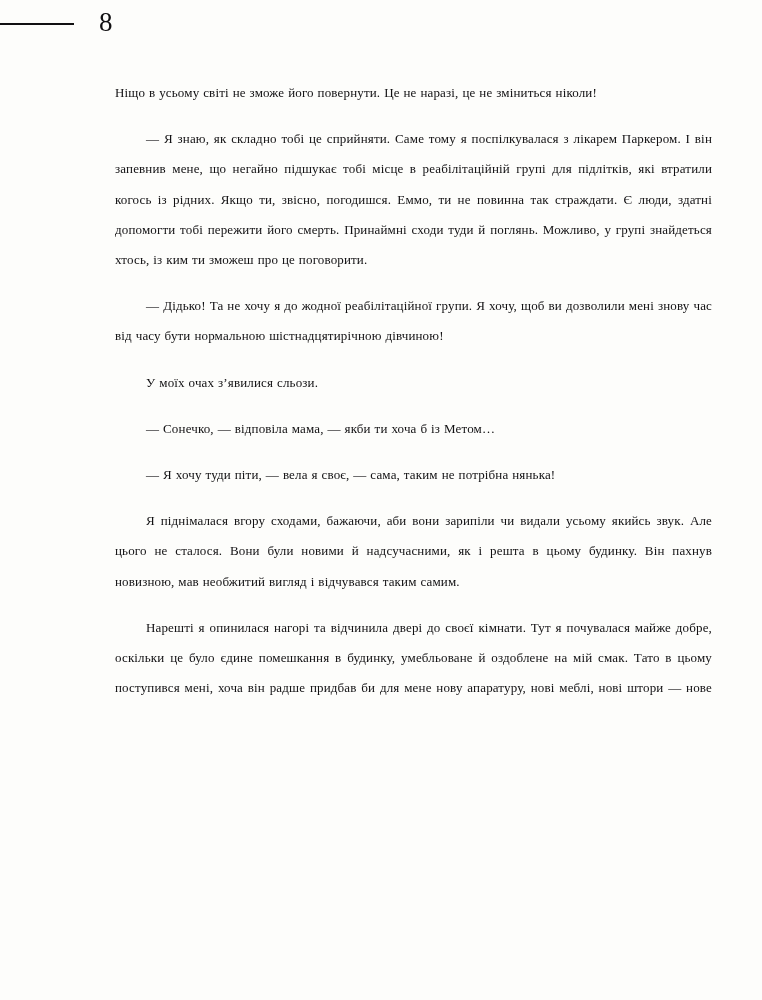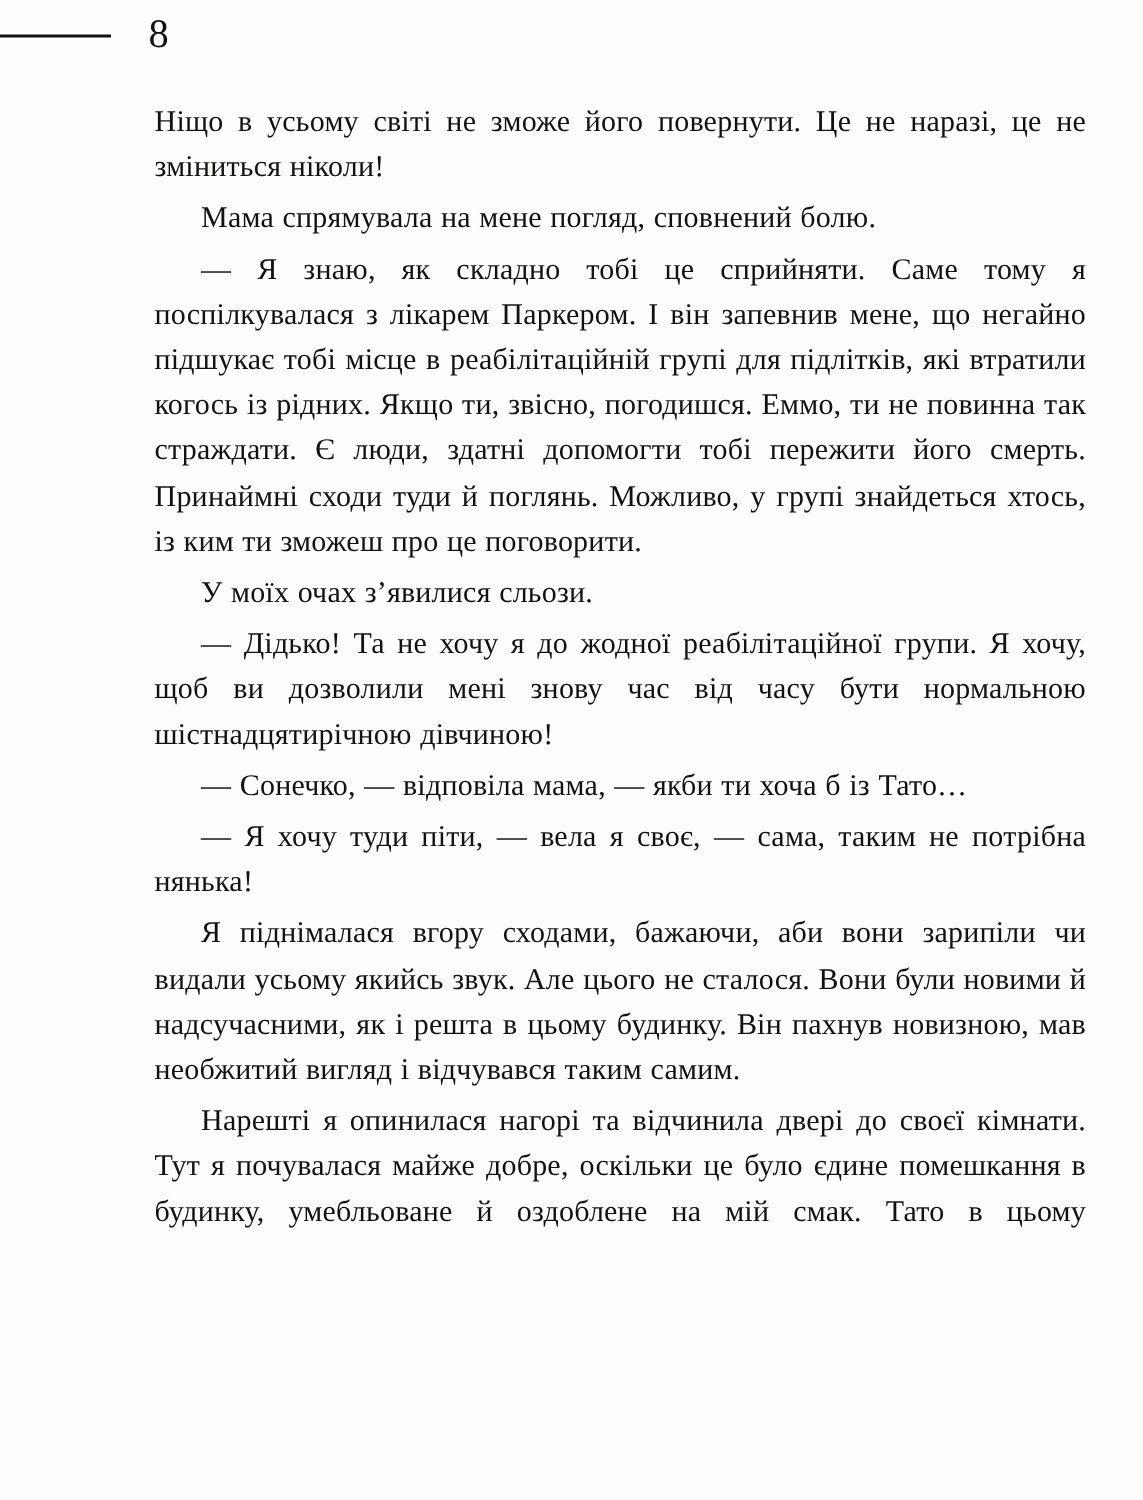--- a/index.html
+++ b/index.html
@@ -54,25 +54,25 @@
 
   
   .textblock {
     position: absolute;
     left: 99px;
     top: 62px;
     width: 629px;
   }
 
   p.para {
-    margin: 4px;
+    margin: 16px;
     text-indent: 31px;
     text-align: justify;
     text-justify: inter-word;
-    font-size: 20px;
+    font-size: 13px;
     line-height: 30.2px;
     letter-spacing: 0.15px;
     word-spacing: 0.5px;
     hyphens: none;
   }
   p.para.noindent {
     text-indent: 0;
   }
   
   p.para.clipped {
@@ -85,23 +85,22 @@
 
 <div class="page">
 
   <div class="running-head">
     <div class="head-rule"></div>
     <div class="folio">8</div>
   </div>
 
   <div class="textblock">
     <p class="para noindent">Ніщо в усьому світі не зможе його повернути. Це не наразі, це не зміниться ніколи!</p>
-    <p class="para">Мама спрямувала на мене погляд, сповнений болю.</p>
     <p class="para">— Я знаю, як складно тобі це сприйняти. Саме тому я поспілкувалася з лікарем Паркером. І він запевнив мене, що негайно підшукає тобі місце в реабілітаційній групі для підлітків, які втратили когось із рідних. Якщо ти, звісно, погодишся. Еммо, ти не повинна так страждати. Є люди, здатні допомогти тобі пережити його смерть. Принаймні сходи туди й поглянь. Можливо, у групі знайдеться хтось, із ким ти зможеш про це поговорити.</p>
+    <p class="para">— Дідько! Та не хочу я до жодної реабілітаційної групи. Я хочу, щоб ви дозволили мені знову час від часу бути нормальною шістнадцятирічною дівчиною!</p>
     <p class="para">У моїх очах з’явилися сльози.</p>
-    <p class="para">— Дідько! Та не хочу я до жодної реабілітаційної групи. Я хочу, щоб ви дозволили мені знову час від часу бути нормальною шістнадцятирічною дівчиною!</p>
-    <p class="para">— Сонечко, — відповіла мама, — якби ти хоча б із Тато…</p>
+    <p class="para">— Сонечко, — відповіла мама, — якби ти хоча б із Метом…</p>
     <p class="para">— Я хочу туди піти, — вела я своє, — сама, таким не потрібна нянька!</p>
     <p class="para">Я піднімалася вгору сходами, бажаючи, аби вони зарипіли чи видали усьому якийсь звук. Але цього не сталося. Вони були новими й надсучасними, як і решта в цьому будинку. Він пахнув новизною, мав необжитий вигляд і відчувався таким самим.</p>
     <p class="para clipped">Нарешті я опинилася нагорі та відчинила двері до своєї кімнати. Тут я почувалася майже добре, оскільки це було єдине помешкання в будинку, умебльоване й оздоблене на мій смак. Тато в цьому поступився мені, хоча він радше придбав би для мене нову апаратуру, нові меблі, нові штори — нове життя. Проте я домоглася свого, і тут усе зробили саме так, як мені</p>
   </div>
 
 </div>
 
 </body></html>

